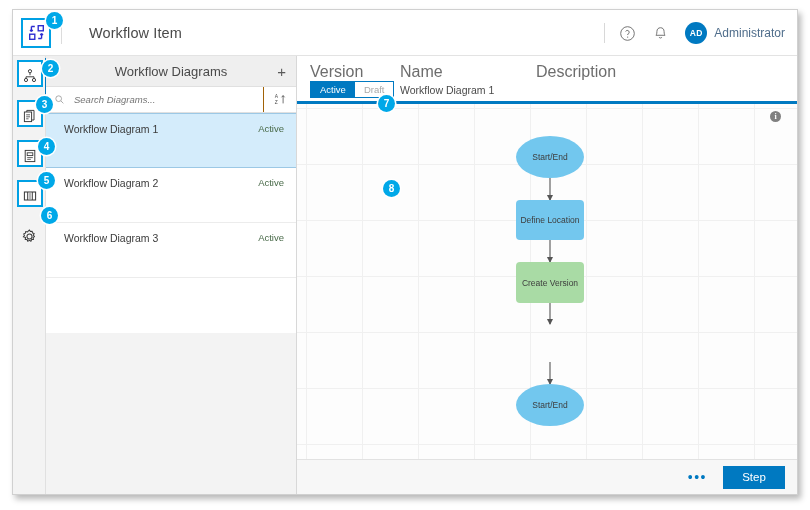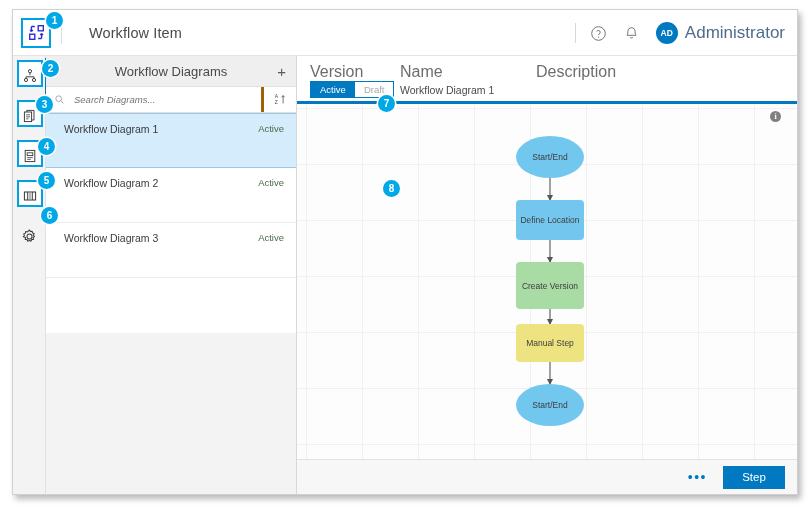--- a/index.html
+++ b/index.html
@@ -89,21 +89,21 @@
   #hdr-sep { width:1px; height:20px; background:#d8d8d8; margin-right:14px;}
   .hdr-icon { margin-right: 16px; cursor: pointer; display:flex; align-items:center;}
   #avatar {
     width: 22px; height: 22px; border-radius: 50%;
     background: #0079c1; color: #fff;
     font-size: 8.5px; font-weight: bold;
     display: flex; align-items: center; justify-content: center;
     margin-right: 7px;
     letter-spacing: .3px;
   }
-  #user-name { font-size: 17px; color: #4f6d8b; }
+  #user-name { font-size: 12px; color: #4f6d8b; }
 
   
   #rail {
     position: absolute;
     left: 0; top: 46px;
     width: 33px; bottom: 0;
     background: #f3f3f3;
     border-right: 1px solid #e0e0e0;
     box-sizing: border-box;
   }
@@ -156,21 +156,21 @@
   #search-row {
     height: 26px;
     display: flex; align-items: stretch;
     border-bottom: 1px solid #e0e0e0;
     background: #fff;
     box-sizing: border-box;
   }
   #search-box {
     flex: 1;
     display: flex; align-items: center;
-    border-right: 3px solid #a16207;
+    border-right: 1px solid #a16207;
     padding-left: 8px;
     box-sizing: border-box;
   }
   #search-input {
     border: none; outline: none;
     font-size: 9.5px; color: #8d8d8d;
     font-family: "Liberation Sans", sans-serif;
     margin-left: 7px; flex: 1;
     font-style: italic;
     background: transparent;
@@ -451,22 +451,21 @@
           </marker>
         </defs>
         <path d="M253,74 V96" stroke="#555" stroke-width="1.1" marker-end="url(#arrow)"></path>
         <path d="M253,136 V158" stroke="#555" stroke-width="1.1" marker-end="url(#arrow)"></path>
         <path d="M253,198 V220" stroke="#555" stroke-width="1.1" marker-end="url(#arrow)"></path>
         <path d="M253,258 V280" stroke="#555" stroke-width="1.1" marker-end="url(#arrow)"></path>
       </svg>
 
       <div class="node oval" style="left:219px; top:32px; width:68px; height:42px; background:#72c7ee;">Start/End</div>
       <div class="node rect" style="left:219px; top:96px; width:68px; height:40px; background:#73c7ee;">Define Location</div>
-      <div class="node rect" style="left:219px; top:158px; width:68px; height:47px; background:#a9dba5;">Create Version</div>
-      <div class="node rect" style="left:219px; top:220px; width:68px; height:38px; background:#ede481;">Manual Step</div>
+      <div class="node rect" style="left:219px; top:158px; width:68px; height:41px; background:#a9dba5;">Create Version</div>
       <div class="node oval" style="left:219px; top:280px; width:68px; height:42px; background:#72c7ee;">Start/End</div>
     </div>
 
     <div id="footer">
       <div id="more-button">•••</div>
       <div id="edit-button">Step</div>
     </div>
   </div>
 </div>
 

